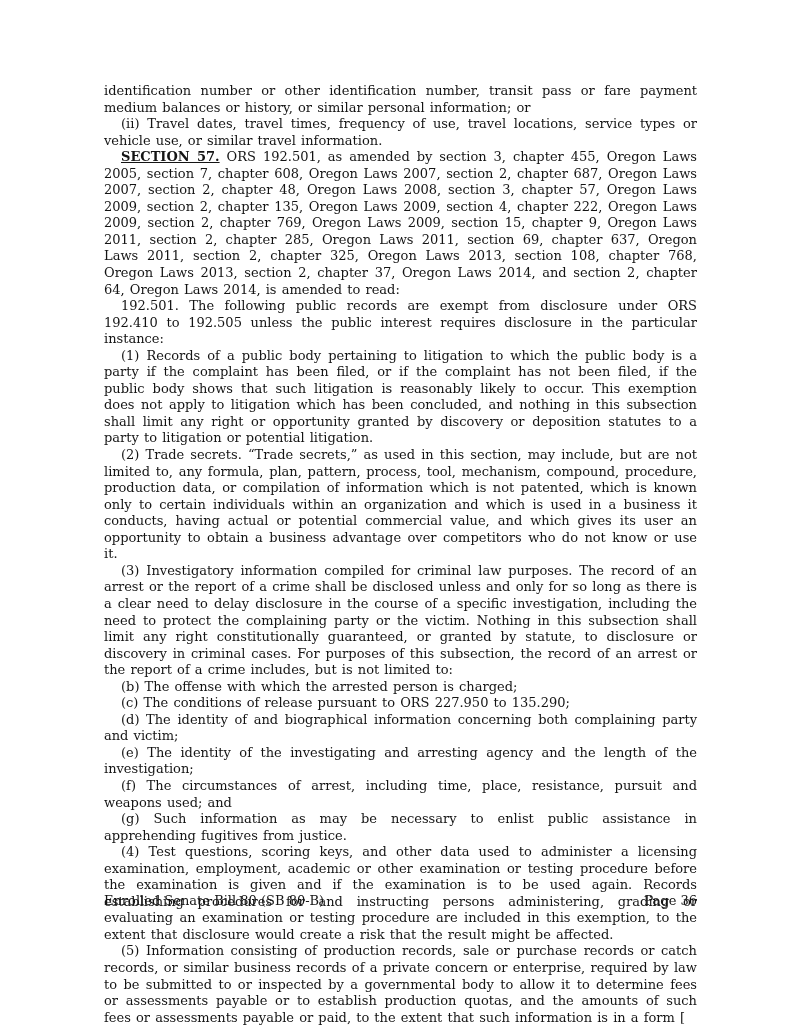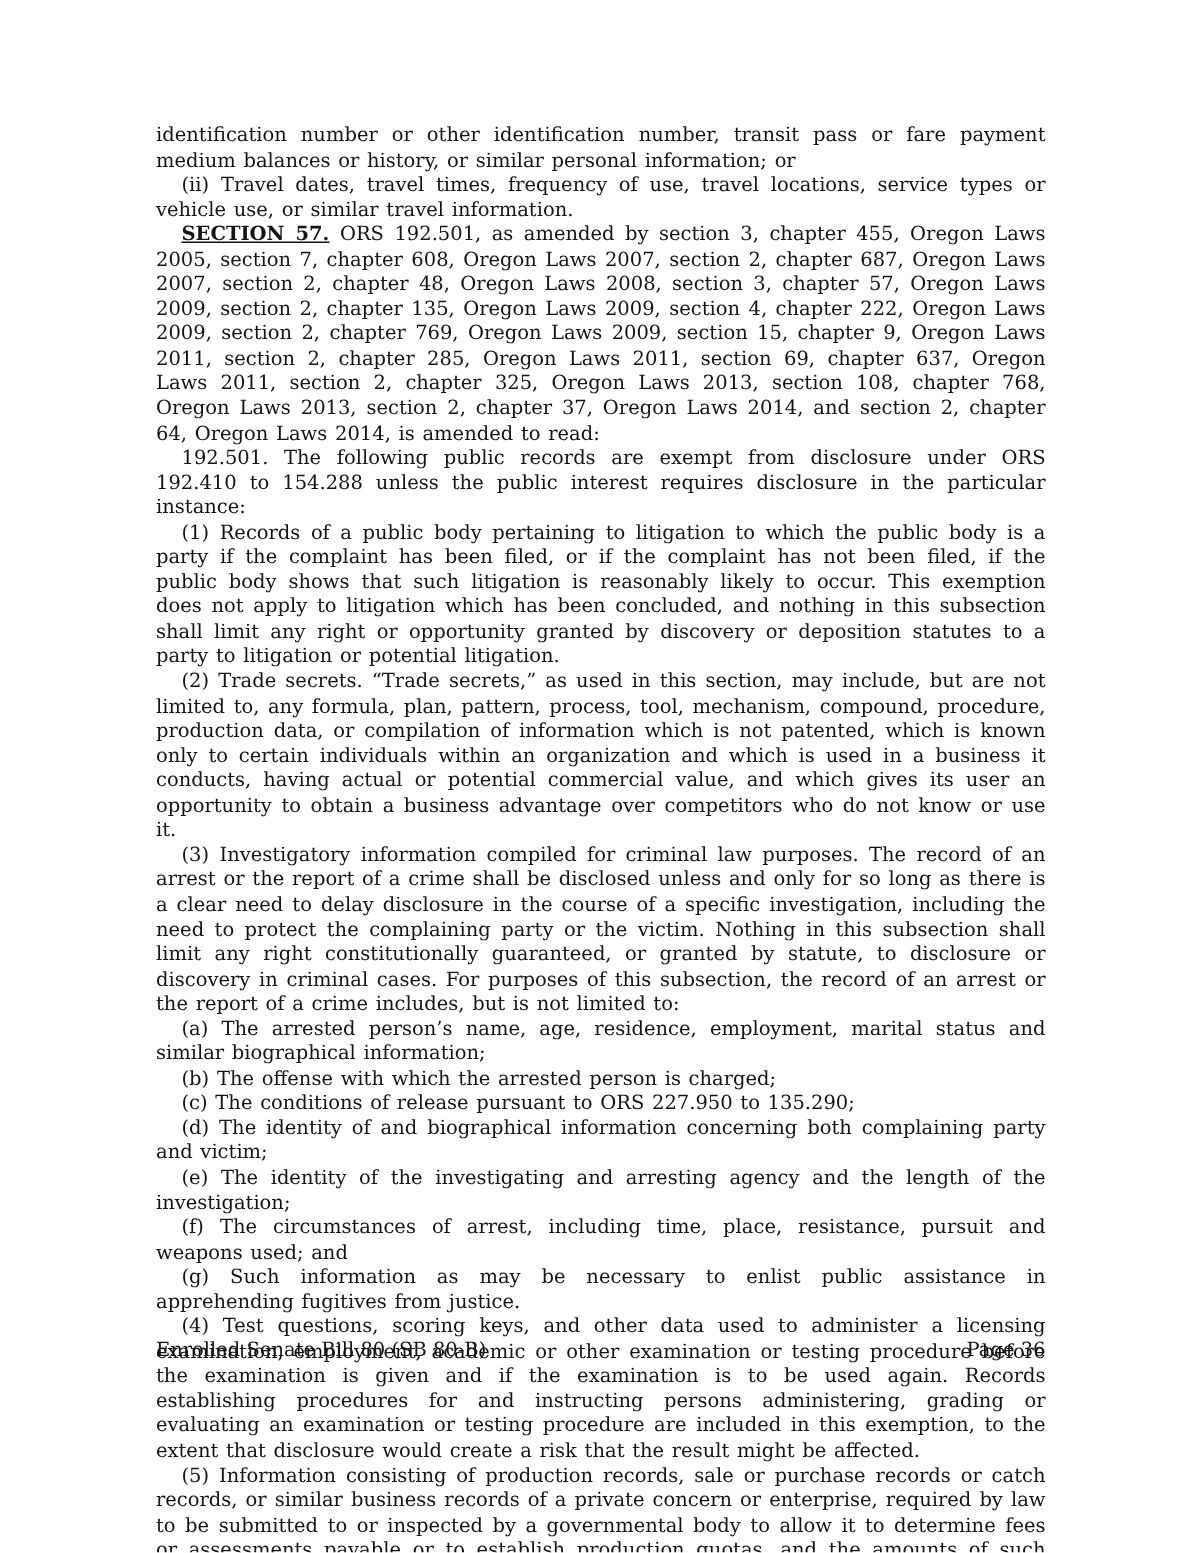--- a/index.html
+++ b/index.html
@@ -47,25 +47,24 @@
   }
 </style>
 </head>
 <body>
 
 <div class="page">
   <main class="doc-body">
       <p class="para"><span class="run-normal">identification number or other identification number, transit pass or fare payment medium balances or history, or similar personal information; or</span></p>
       <p class="para indent"><span class="run-normal">(ii) Travel dates, travel times, frequency of use, travel locations, service types or vehicle use, or similar travel information.</span></p>
       <p class="para indent"><span class="run-section">SECTION 57.</span><span class="run-normal"> ORS 192.501, as amended by section 3, chapter 455, Oregon Laws 2005, section 7, chapter 608, Oregon Laws 2007, section 2, chapter 687, Oregon Laws 2007, section 2, chapter 48, Oregon Laws 2008, section 3, chapter 57, Oregon Laws 2009, section 2, chapter 135, Oregon Laws 2009, section 4, chapter 222, Oregon Laws 2009, section 2, chapter 769, Oregon Laws 2009, section 15, chapter 9, Oregon Laws 2011, section 2, chapter 285, Oregon Laws 2011, section 69, chapter 637, Oregon Laws 2011, section 2, chapter 325, Oregon Laws 2013, section 108, chapter 768, Oregon Laws 2013, section 2, chapter 37, Oregon Laws 2014, and section 2, chapter 64, Oregon Laws 2014, is amended to read:</span></p>
-      <p class="para indent"><span class="run-normal">192.501. The following public records are exempt from disclosure under ORS 192.410 to 154.288 unless the public interest requires disclosure in the particular instance:</span></p>
+      <p class="para indent"><span class="run-normal">192.501. The following public records are exempt from disclosure under ORS 192.410 to 192.505 unless the public interest requires disclosure in the particular instance:</span></p>
       <p class="para indent"><span class="run-normal">(1) Records of a public body pertaining to litigation to which the public body is a party if the complaint has been filed, or if the complaint has not been filed, if the public body shows that such litigation is reasonably likely to occur. This exemption does not apply to litigation which has been concluded, and nothing in this subsection shall limit any right or opportunity granted by discovery or deposition statutes to a party to litigation or potential litigation.</span></p>
       <p class="para indent"><span class="run-normal">(2) Trade secrets. “Trade secrets,” as used in this section, may include, but are not limited to, any formula, plan, pattern, process, tool, mechanism, compound, procedure, production data, or compilation of information which is not patented, which is known only to certain individuals within an organization and which is used in a business it conducts, having actual or potential commercial value, and which gives its user an opportunity to obtain a business advantage over competitors who do not know or use it.</span></p>
       <p class="para indent"><span class="run-normal">(3) Investigatory information compiled for criminal law purposes. The record of an arrest or the report of a crime shall be disclosed unless and only for so long as there is a clear need to delay disclosure in the course of a specific investigation, including the need to protect the complaining party or the victim.  Nothing in this subsection shall limit any right constitutionally guaranteed, or granted by statute, to disclosure or discovery in criminal cases. For purposes of this subsection, the record of an arrest or the report of a crime includes, but is not limited to:</span></p>
-      <p class="para indent"><span class="run-normal">(a) The arrested person’s name, age, residence, employment, marital status and similar biographical information;</span></p>
       <p class="para indent"><span class="run-normal">(b) The offense with which the arrested person is charged;</span></p>
       <p class="para indent"><span class="run-normal">(c) The conditions of release pursuant to ORS 227.950 to 135.290;</span></p>
       <p class="para indent"><span class="run-normal">(d) The identity of and biographical information concerning both complaining party and victim;</span></p>
       <p class="para indent"><span class="run-normal">(e) The identity of the investigating and arresting agency and the length of the investigation;</span></p>
       <p class="para indent"><span class="run-normal">(f) The circumstances of arrest, including time, place, resistance, pursuit and weapons used; and</span></p>
       <p class="para indent"><span class="run-normal">(g) Such information as may be necessary to enlist public assistance in apprehending fugitives from justice.</span></p>
       <p class="para indent"><span class="run-normal">(4) Test questions, scoring keys, and other data used to administer a licensing examination, employment, academic or other examination or testing procedure before the examination is given and if the examination is to be used again. Records establishing procedures for and instructing persons administering, grading or evaluating an examination or testing procedure are included in this exemption, to the extent that disclosure would create a risk that the result might be affected.</span></p>
       <p class="para indent"><span class="run-normal">(5) Information consisting of production records, sale or purchase records or catch records, or similar business records of a private concern or enterprise, required by law to be submitted to or inspected by a governmental body to allow it to determine fees or assessments payable or to establish production quotas, and the amounts of such fees or assessments payable or paid, to the extent that such information is in a form [</span></p>
     </main>
   <footer class="doc-footer">

